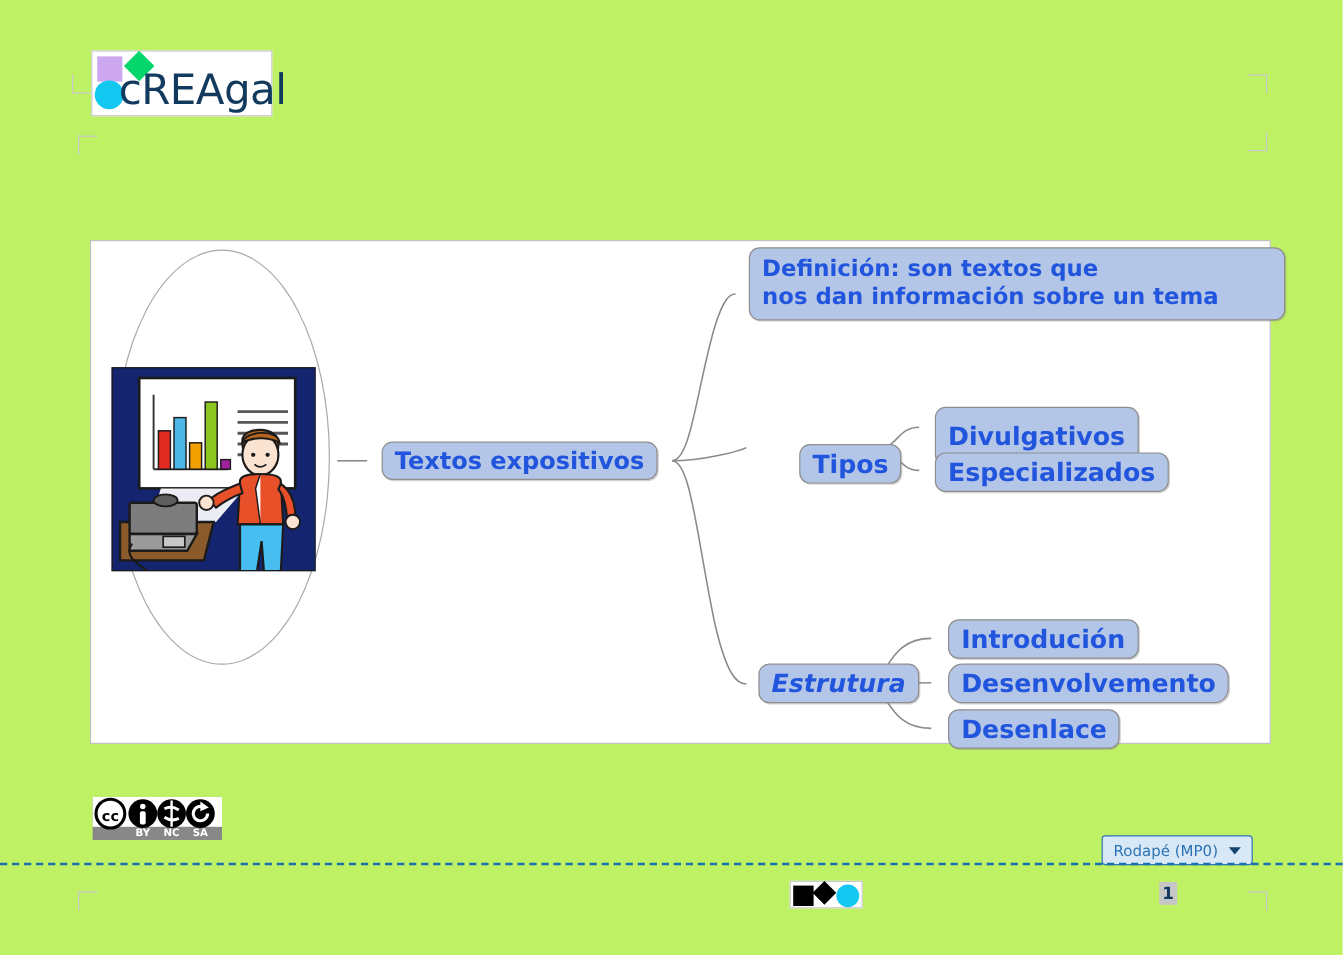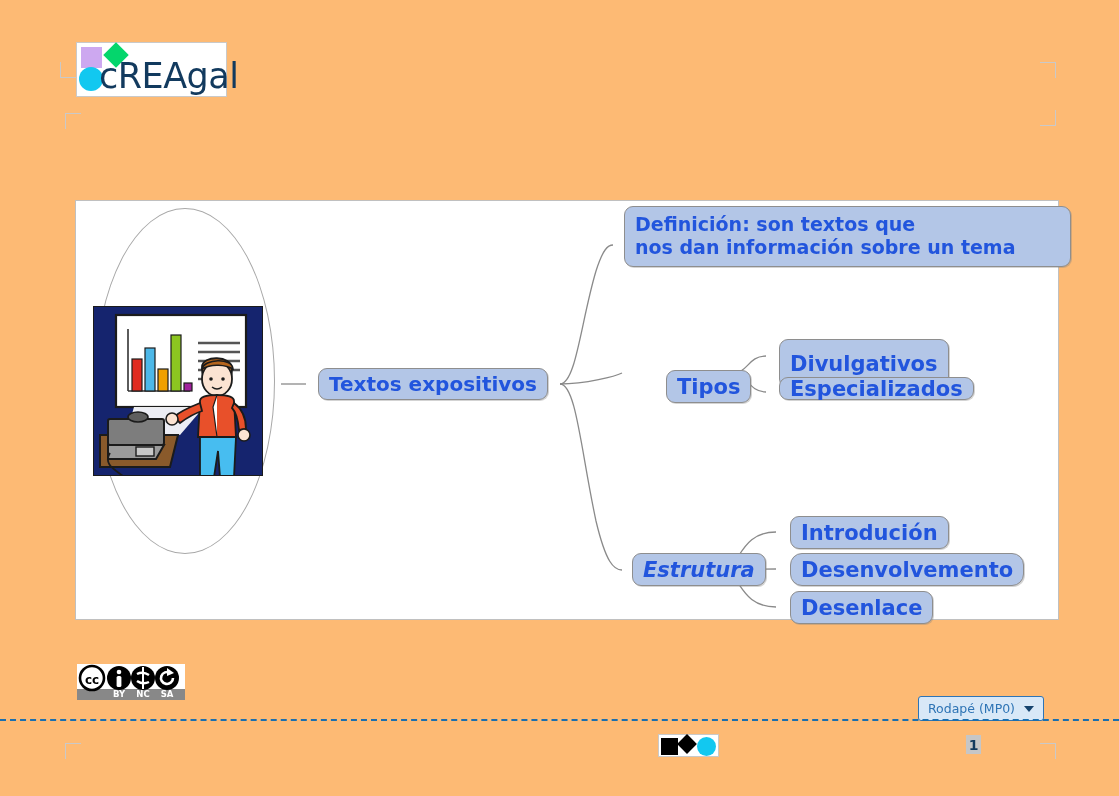--- a/index.html
+++ b/index.html
@@ -6,21 +6,21 @@
   html, body {
     margin: 0; padding: 0;
     width: 1119px; height: 796px;
     background: #ffffff;
     font-family: "DejaVu Sans", sans-serif;
     overflow: hidden;
   }
   #page {
     position: relative;
     width: 1119px; height: 796px;
-    background: #fdba74;
+    background: #bef264;
   }
 
   
   .corner { position: absolute; width: 16px; height: 16px; }
   .corner i { position: absolute; background: #c9c9c9; }
   .corner.tl i.h { left: 0; top: 0; width: 16px; height: 1px; }
   .corner.tl i.v { left: 0; top: 0; width: 1px; height: 16px; }
   .corner.tr i.h { right: 0; top: 0; width: 16px; height: 1px; }
   .corner.tr i.v { right: 0; top: 0; width: 1px; height: 16px; }
   .corner.bl i.h { left: 0; bottom: 0; width: 16px; height: 1px; }
@@ -282,21 +282,21 @@
       <div>Definición: son textos que</div>
       <div>nos dan información sobre un tema</div>
     </div>
 
     <div class="node" id="node-tipos" style="left:578px; top:169px; height:33px; font-size:21px;">
       <span>Tipos</span>
     </div>
     <div class="node" style="left:691px; top:138px; height:49px; font-size:21px;">
       <span>Divulgativos</span>
     </div>
-    <div class="node" style="left:691px; top:176px; height:23px; font-size:21px;text-align:right;">
+    <div class="node" style="left:691px; top:176px; height:33px; font-size:21px;text-align:right;">
       <span>Especializados</span>
     </div>
 
     <div class="node" id="node-estrutura" style="left:544px; top:352px; height:33px; font-size:21px;font-style:italic;">
       <span>Estrutura</span>
     </div>
     <div class="node" style="left:702px; top:315px; height:33px; font-size:21px;">
       <span>Introdución</span>
     </div>
     <div class="node" style="left:702px; top:352px; height:33px; font-size:21px;border-radius:12px;">

